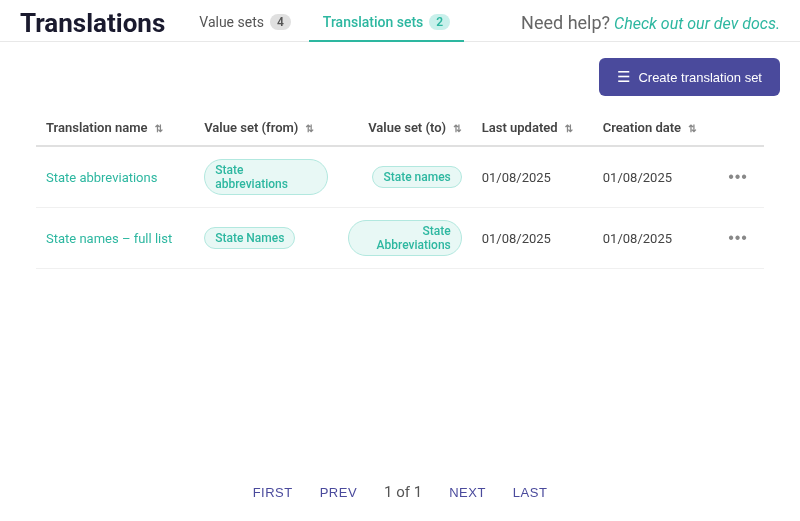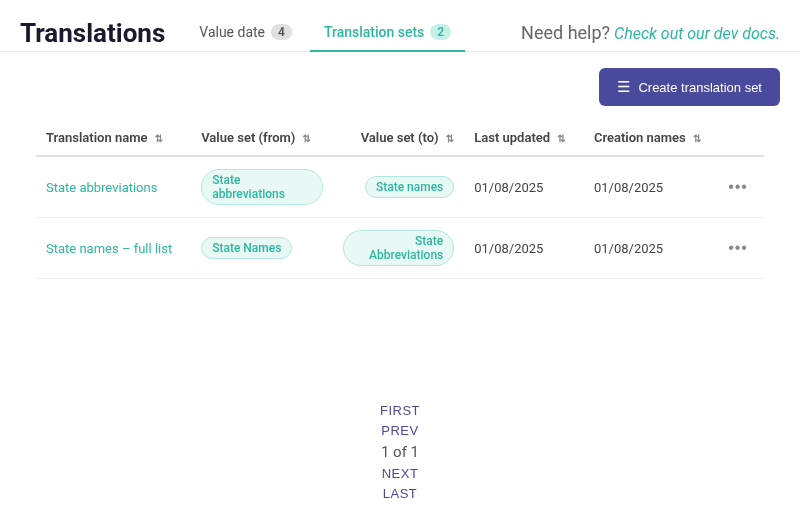--- a/index.html
+++ b/index.html
@@ -9,21 +9,21 @@
       color: #333;
       width: 800px;
       height: 521px;
       overflow: hidden;
       position: relative;
     }
 
     .header {
       display: flex;
       align-items: center;
-      padding: 14px 20px 0 20px;
+      padding: 4px 20px 0 20px;
       border-bottom: 1px solid #e8e8e8;
     }
 
     .page-title {
       font-size: 26px;
       font-weight: 700;
       color: #1a1a2e;
       margin-right: 20px;
     }
 
@@ -163,26 +163,25 @@
       color: #888;
       font-size: 16px;
       padding: 2px 6px;
       letter-spacing: 1px;
     }
 
     .pagination {
       display: flex;
       justify-content: center;
       align-items: center;
-      gap: 5px;
+      gap: 27px;
       position: absolute;
       bottom: 20px;
       left: 0;
       right: 0;
-      flex-direction: column;
     }
 
     .pagination-btn {
       font-size: 13px;
       color: #4a4a9c;
       cursor: pointer;
       background: none;
       border: none;
       font-weight: 500;
       text-transform: uppercase;
@@ -202,21 +201,21 @@
     .col-actions { width: 40px; }
   </style>
 </head>
 <body>
 
 <div class="header">
   <h1 class="page-title">Translations</h1>
 
   <div class="tabs">
     <div class="tab">
-      <span>Value date</span>
+      <span>Value sets</span>
       <span class="tab-badge">4</span>
     </div>
     <div class="tab active">
       <span>Translation sets</span>
       <span class="tab-badge">2</span>
     </div>
   </div>
 
   <div>
     <span class="help-text">Need help?</span>
@@ -245,21 +244,21 @@
         </th>
         <th class="col-to">
           <span>Value set (to)</span>
           <span class="sort-icon">⇅</span>
         </th>
         <th class="col-updated">
           <span>Last updated</span>
           <span class="sort-icon">⇅</span>
         </th>
         <th class="col-created">
-          <span>Creation names</span>
+          <span>Creation date</span>
           <span class="sort-icon">⇅</span>
         </th>
         <th class="col-actions"></th>
       </tr>
     </thead>
     <tbody id="table-body">
     <tr>
       <td class="col-name">
         <span class="link-name">State abbreviations</span>
       </td>

